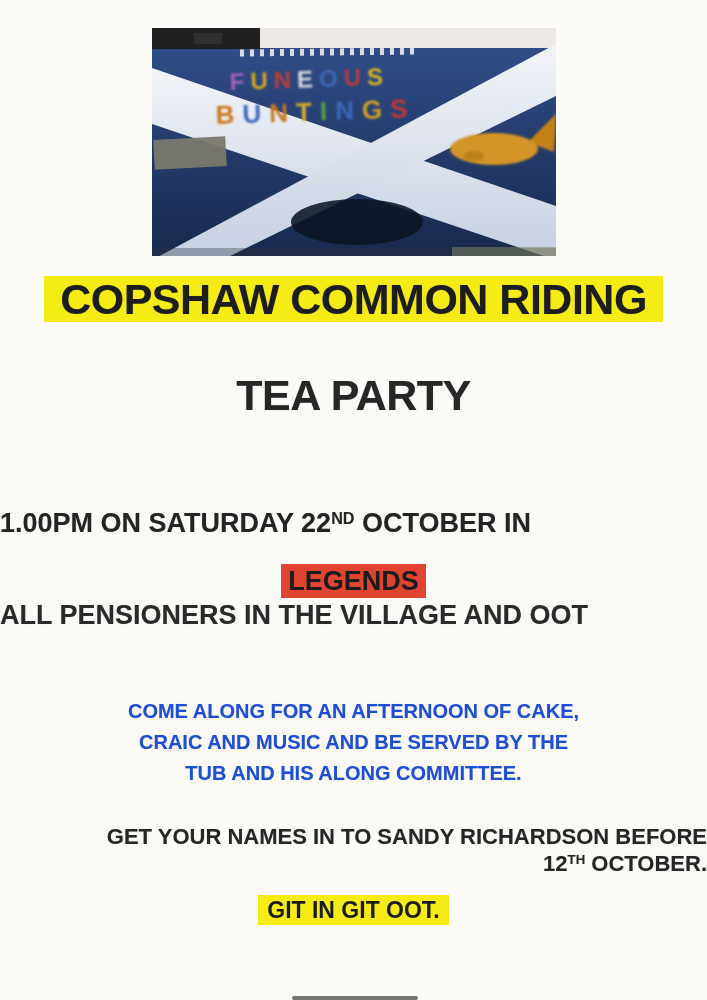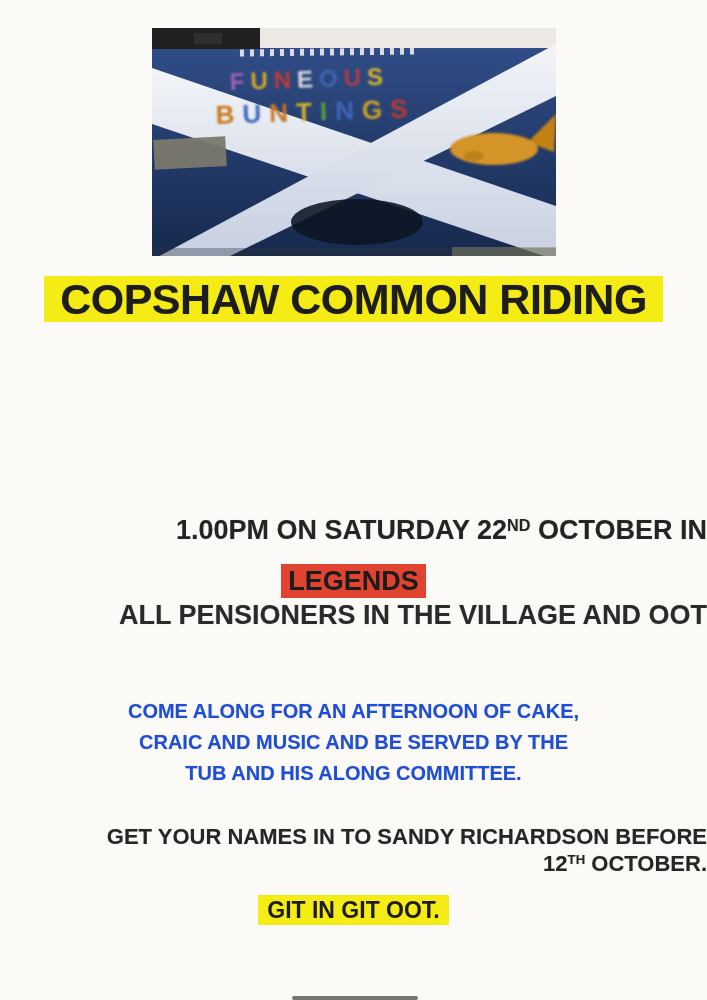--- a/index.html
+++ b/index.html
@@ -24,34 +24,34 @@
     text-shadow:0 0 1px rgba(70,70,70,0.35);
   }
   .heading{
     position:absolute;left:0;right:0;top:371px;
     text-align:center;font-weight:bold;font-size:43px;line-height:49px;
     letter-spacing:-0.5px;color:#262626;
     text-shadow:0 0 1px rgba(70,70,70,0.35);
   }
   .when-line{
     position:absolute;left:0;right:0;top:506px;
-    text-align:right;font-weight:bold;font-size:27px;line-height:34px;
-    color:#242424;text-shadow:0 0 1px rgba(70,70,70,0.3);margin-top:7px;
+    text-align:left;font-weight:bold;font-size:27px;line-height:34px;
+    color:#242424;text-shadow:0 0 1px rgba(70,70,70,0.3);
   }
   .sup{font-size:60%;position:relative;top:-0.5em;letter-spacing:0;}
   .venue-line{
     position:absolute;left:0;right:0;top:564px;text-align:center;
   }
   .venue-badge{
     display:inline-block;font-weight:bold;font-size:27px;line-height:30px;
     padding:2px 7px;color:#1c1c1c;
   }
   .invite-lines{
     position:absolute;left:0;right:0;top:600px;
-    text-align:right;font-weight:bold;font-size:27px;line-height:31px;
+    text-align:left;font-weight:bold;font-size:27px;line-height:31px;
     color:#2a2a2a;text-shadow:0 0 1px rgba(70,70,70,0.3);
   }
   .details-lines{
     position:absolute;left:0;right:0;top:696px;
     text-align:center;font-weight:bold;font-size:20px;line-height:31px;
     color:#1d4ed8;text-shadow:0 0 1px rgba(70,70,70,0.3);
   }
   .rsvp-lines{
     position:absolute;left:0;right:0;top:823px;
     text-align:right;font-weight:bold;font-size:22px;line-height:27px;
@@ -124,20 +124,21 @@
         </text>
       </g>
     </svg>
   </div>
 
   <div class="banner-title" style="background:#f6ec15;">
     <span>COPSHAW COMMON RIDING</span>
   </div>
 
   <div class="heading">
+    <div>TEA PARTY</div>
   </div>
 
   <div class="when-line">
     <span>1.00PM ON SATURDAY 22</span><span class="sup">ND</span><span> OCTOBER IN</span>
   </div>
 
   <div class="venue-line">
     <span class="venue-badge" style="background:#e04330;">LEGENDS</span>
   </div>
 

